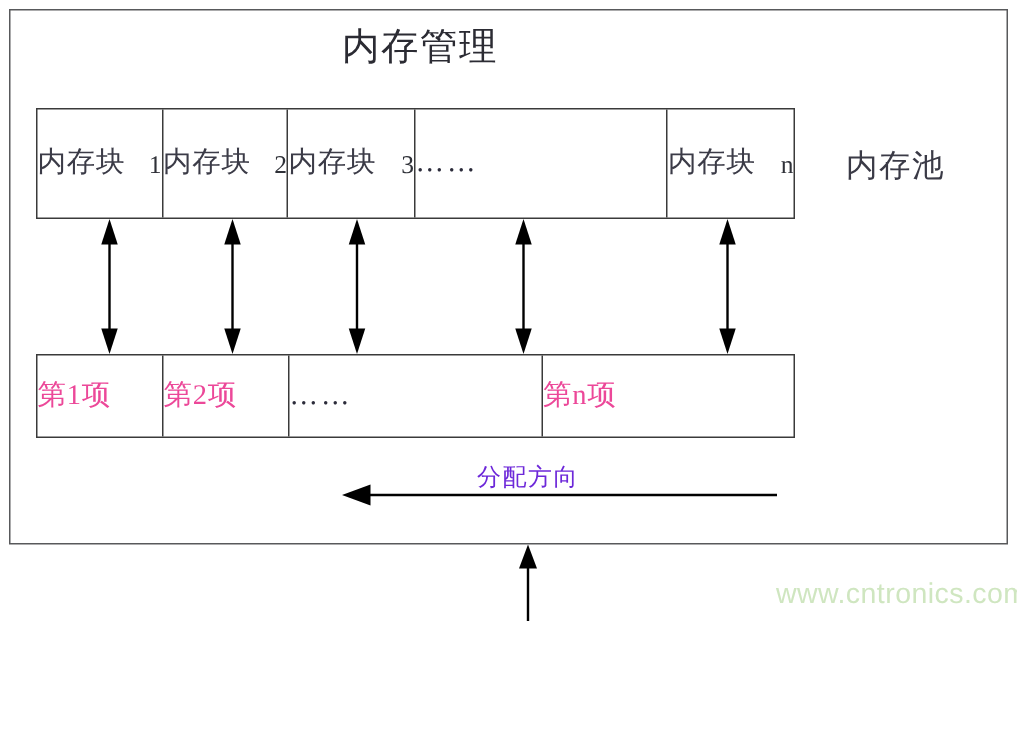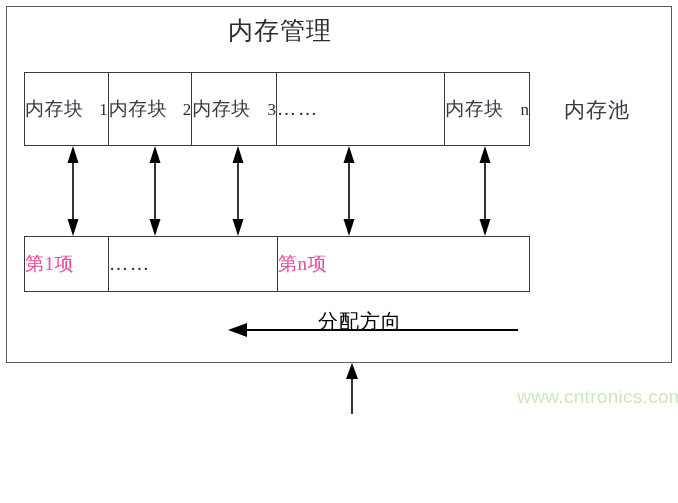--- a/index.html
+++ b/index.html
@@ -115,22 +115,22 @@
     width: 14px;
     height: 90px;
     margin-left: -7px;
   }
 
   
   .alloc-label {
     position: absolute;
     left: 318px;
     top: 308px;
-    font-size: 20px;
-    color: #000000;
+    font-size: 16px;
+    color: #6d28d9;
     letter-spacing: 1px;
     white-space: nowrap;
     text-align: right;
   }
   .alloc-arrow {
     position: absolute;
     left: 228px;
     top: 320px;
     width: 290px;
     height: 20px;
@@ -235,20 +235,23 @@
   <svg class="v-arrow" style="left:485px;" viewBox="0 0 14 90" xmlns="http://www.w3.org/2000/svg">
     <line x1="7" y1="14" x2="7" y2="76" stroke="#000" stroke-width="1.6"></line>
     <polygon points="7,0 1.5,17 12.5,17" fill="#000"></polygon>
     <polygon points="7,90 1.5,73 12.5,73" fill="#000"></polygon>
   </svg>
 
   <div class="row table">
     <div class="cell c1">
       <span class="single">第1项</span>
     </div>
+    <div class="cell c2">
+      <span class="single">第2项</span>
+    </div>
     <div class="cell c4">
       <span class="dots">……</span>
     </div>
     <div class="cell c5">
       <span class="single">第n项</span>
     </div>
   </div>
 
 
   <div class="alloc-label">分配方向</div>

